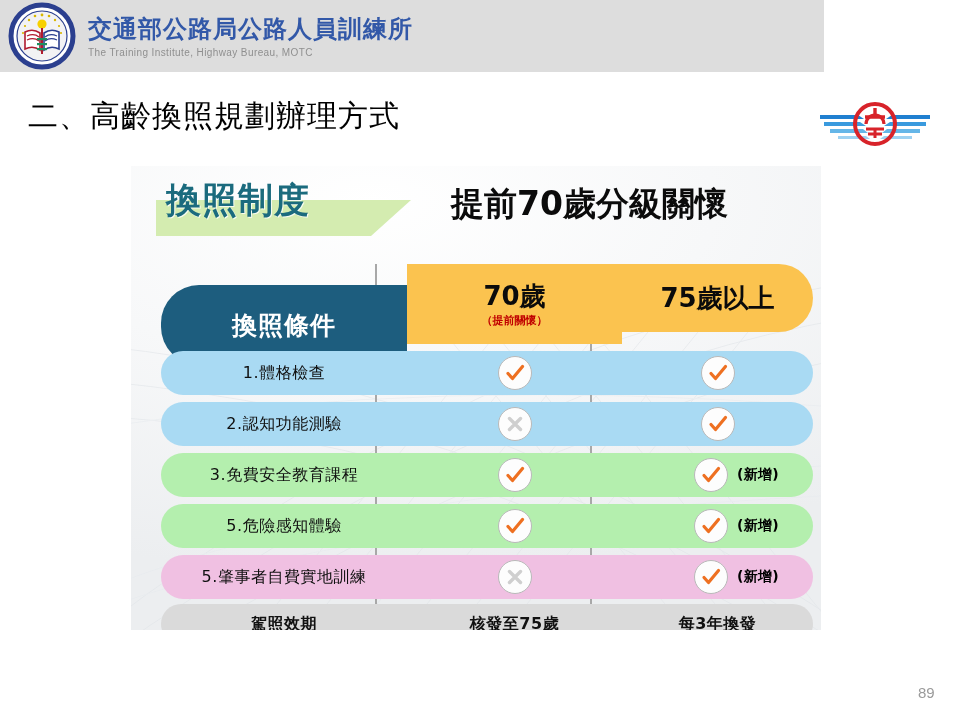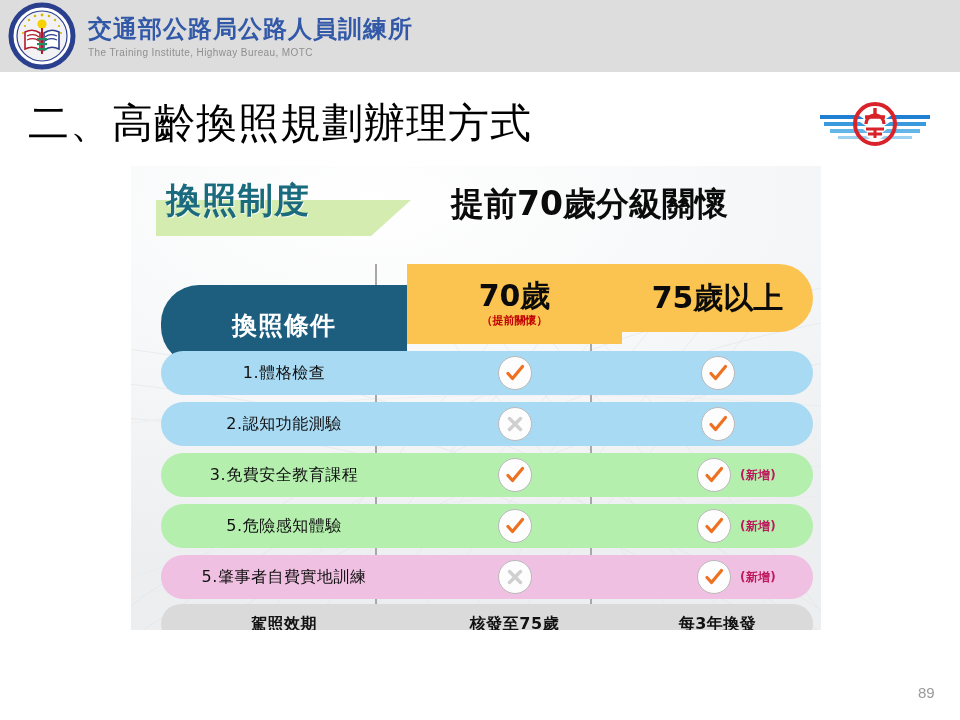--- a/index.html
+++ b/index.html
@@ -11,21 +11,21 @@
   }
   #slide {
     position: relative;
     width: 960px; height: 720px;
     background: #ffffff;
   }
 
   
   .topbar {
     position: absolute; left: 0; top: 0;
-    width: 960px; height: 72px;
+    width: 824px; height: 72px;
     background: #dddddd;
   }
   .topbar-inner {
     position: absolute; left: 0; top: 0;
     width: 960px; height: 72px;
     display: flex; align-items: center;
   }
   .org-logo {
     position: absolute; left: 8px; top: 2px;
     width: 68px; height: 68px;
@@ -38,21 +38,21 @@
   }
   .org-en {
     font-size: 10px; color: #8f8f8f; letter-spacing: .4px;
     margin-top: 2px; line-height: 14px;
     font-family: "Liberation Sans", sans-serif;
   }
 
   
   .slide-title {
     position: absolute; left: 28px; top: 96px;
-    font-size: 41px; color: #000000; letter-spacing: 1px;
+    font-size: 30px; color: #000000; letter-spacing: 1px;
     font-family: "DejaVu Sans", sans-serif;
     white-space: nowrap;
   }
   .motc-logo {
     position: absolute; left: 818px; top: 98px;
     width: 114px; height: 52px;
   }
 
   
   .card {
@@ -125,21 +125,21 @@
     align-items: center; justify-content: center;
   }
   .hdr-c3 {
     position: absolute; left: 461px; top: 0;
     width: 191px; height: 68px;
     background: #fbc34f;
     border-radius: 0 38px 38px 0;
     display: flex; align-items: center; justify-content: center;
   }
   .hdr-big {
-    font-size: 30px; font-weight: bold; color: #0b0b0b;
+    font-size: 26px; font-weight: bold; color: #0b0b0b;
     line-height: 32px;
     font-family: "DejaVu Sans", sans-serif;
   }
   .hdr-sub {
     font-size: 11px; font-weight: bold; color: #c00000;
     line-height: 16px; margin-top: 1px;
     font-family: "DejaVu Sans", sans-serif;
   }
 
   .row {
@@ -171,21 +171,21 @@
   }
 
   .mark {
     width: 34px; height: 34px; border-radius: 50%;
     background: #fdfdfd; border: 1.5px solid #b9b9b9;
     display: flex; align-items: center; justify-content: center;
     position: relative; flex: none;
   }
   .mark svg { display: block; }
   .newtag {
-    font-size: 12px; font-weight: bold; color: #be185d;
+    font-size: 14px; font-weight: bold; color: #000000;
     margin-left: 9px; letter-spacing: .3px;
     font-family: "DejaVu Sans", sans-serif;
     white-space: nowrap;
   }
   .markwrap { display: flex; align-items: center; }
   .markwrap.offset { margin-left: 38px; }
 
   
   .pagenum {
     position: absolute; left: 918px; top: 684px;

